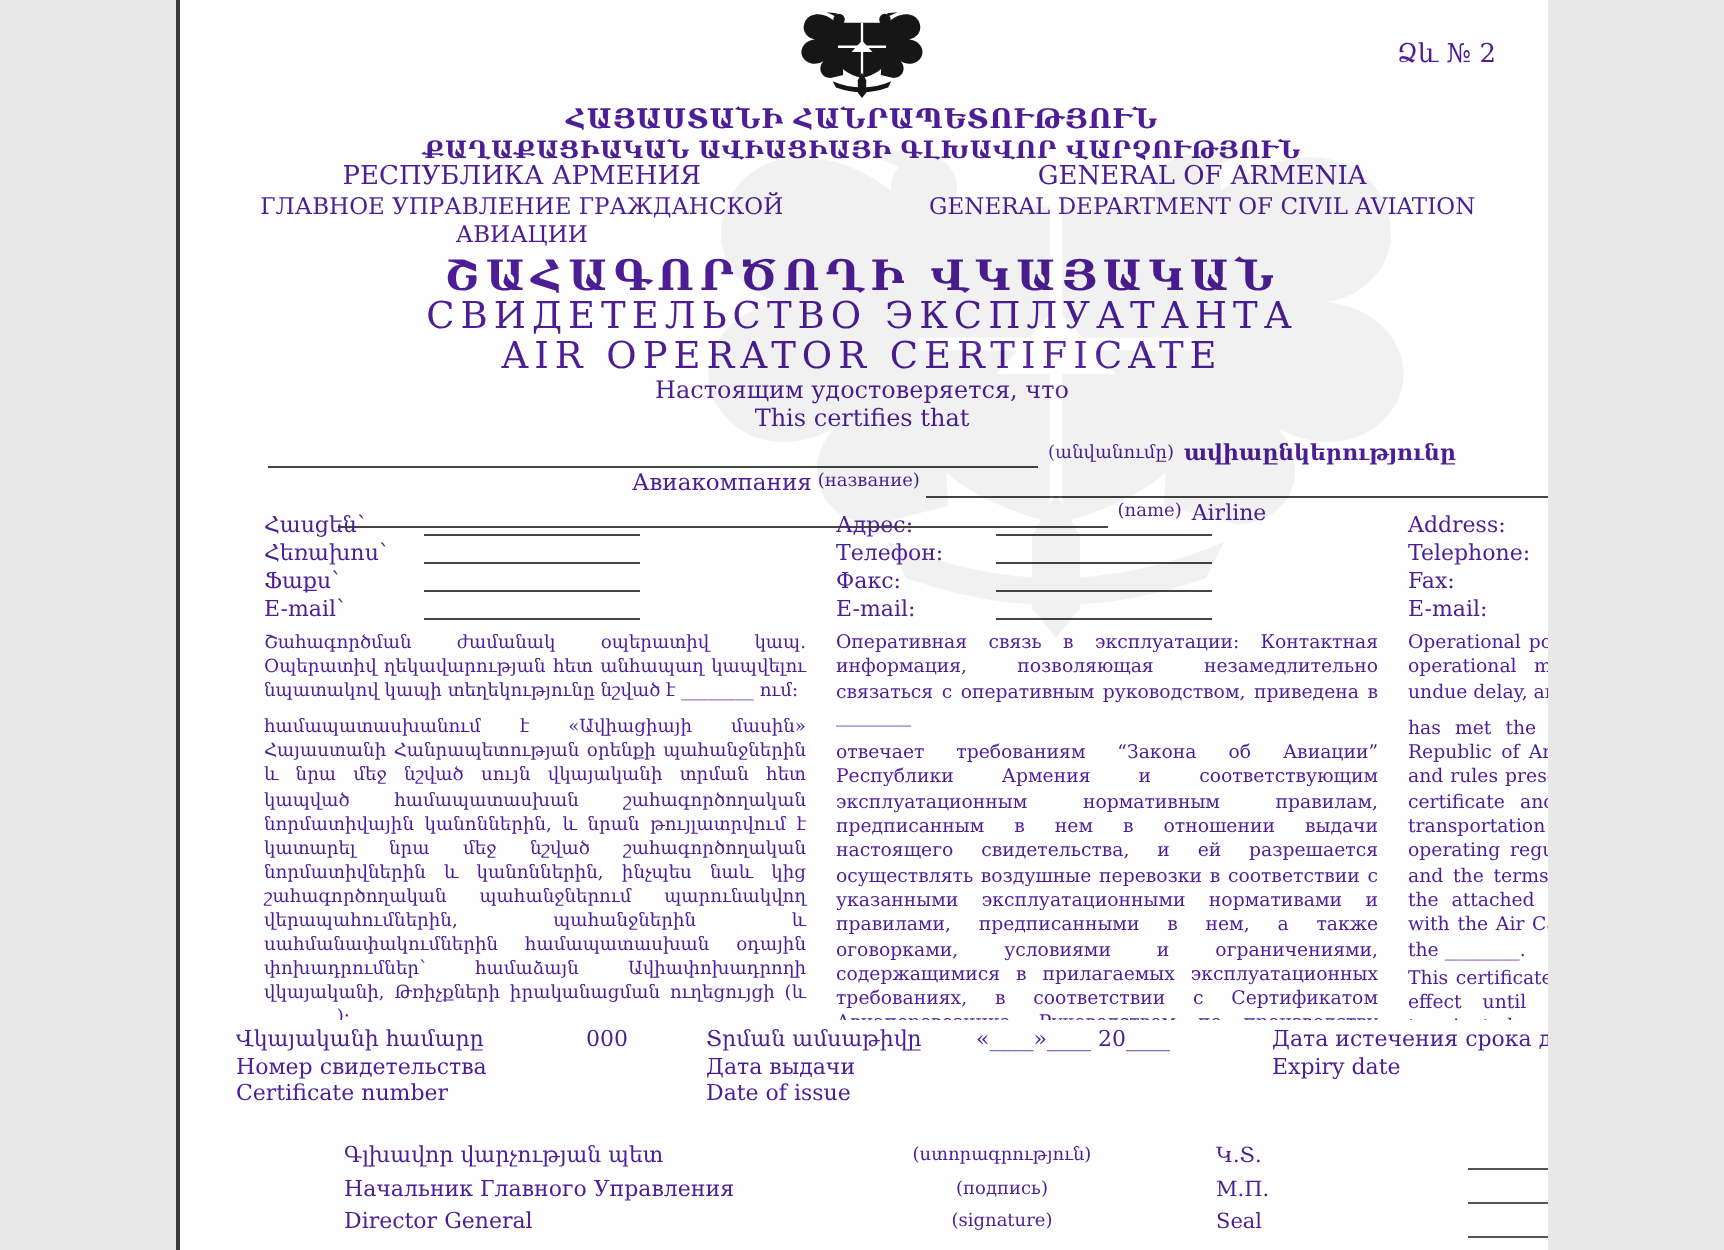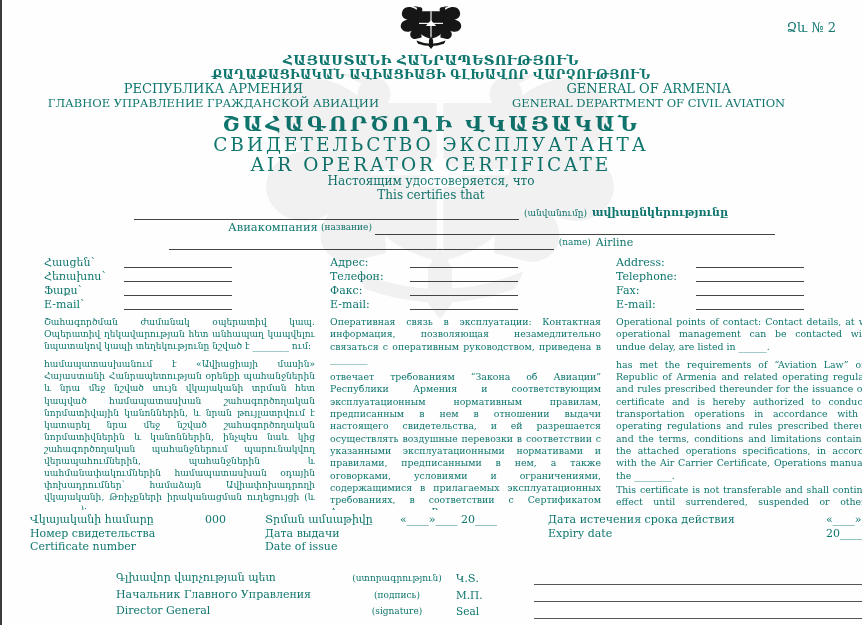--- a/index.html
+++ b/index.html
@@ -1,18 +1,18 @@
 <!DOCTYPE html>
 <html><head>
 <meta charset="utf-8">
 <style>
   html,body{margin:0;padding:0;background:#e8e8e8;}
   .page{
-    width:862px;height:625px;background:#fefefe;position:relative;overflow:hidden;
-    font-family:"DejaVu Serif","DejaVu Sans","Liberation Serif",serif;color:#0f766e;
+    width:686px;height:625px;background:#fefefe;position:relative;overflow:hidden;
+    font-family:"DejaVu Serif","DejaVu Sans","Liberation Serif",serif;color:#4c1d95;
     margin:0 auto;
   }
   .page::before{content:"";position:absolute;left:0;top:0;width:2px;height:100%;background:#3c3c3c;}
   .form-number{position:absolute;top:20px;right:26px;font-size:13px;}
   .emblem-wrap{text-align:center;padding-top:3px;height:50px;}
   .watermark{position:absolute;left:230px;top:55px;opacity:0.05;pointer-events:none;}
   .h-am1{text-align:center;font-weight:bold;font-size:13.5px;line-height:15px;letter-spacing:.4px;}
   .h-am2{text-align:center;font-weight:bold;font-size:12px;line-height:14px;letter-spacing:.3px;}
   .h-row{display:flex;justify-content:space-between;padding:0 28px;}
   .h-block{width:46%;text-align:center;}
@@ -41,21 +41,21 @@
   .col-am .op-para,.col-am .main-para,.col-am .end-para{font-size:9.1px;line-height:12.1px;}
   .bottom{position:absolute;top:513px;left:0;right:0;display:flex;padding-left:30px;font-size:11px;line-height:13.5px;box-sizing:border-box;}
   .bg-labels div{white-space:nowrap;}
   .bg1l{width:175px;flex:0 0 175px;}
   .bg1v{width:60px;flex:0 0 60px;}
   .bg2l{width:135px;flex:0 0 135px;}
   .bg2v{width:148px;flex:0 0 148px;}
   .bg3l{width:278px;flex:0 0 278px;}
   .bg3v{flex:1;}
   .bval{padding-top:0;}
-  .sig{position:absolute;top:570px;left:0;right:0;display:flex;padding-left:116px;font-size:11px;line-height:16.5px;box-sizing:border-box;}
+  .sig{position:absolute;top:570px;left:0;right:0;display:flex;padding-left:84px;font-size:11px;line-height:16.5px;box-sizing:border-box;gap:48px;}
   .sig-titles{width:222px;flex:0 0 222px;}
   .sig-titles div{white-space:nowrap;}
   .sig-note{width:118px;flex:0 0 118px;text-align:center;font-size:9px;}
   .sig-note div{line-height:16.5px;}
   .sig-seal{width:78px;flex:0 0 78px;font-size:10.5px;}
   .sig-lines{flex:1;padding-top:2px;}
   .sig-lines .ln{border-bottom:1px solid #555;height:12px;margin-bottom:4px;}
 </style>
 </head>
 <body>

